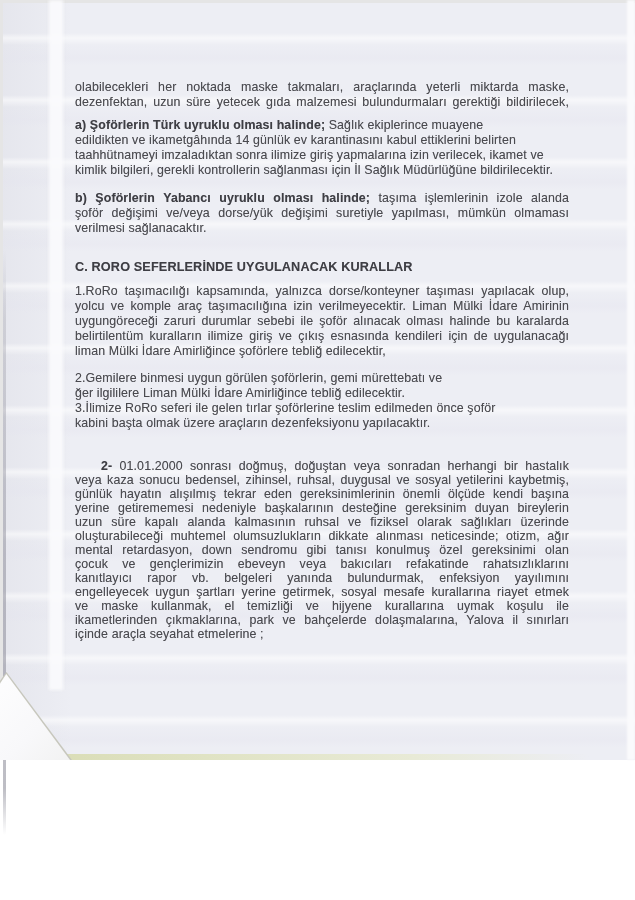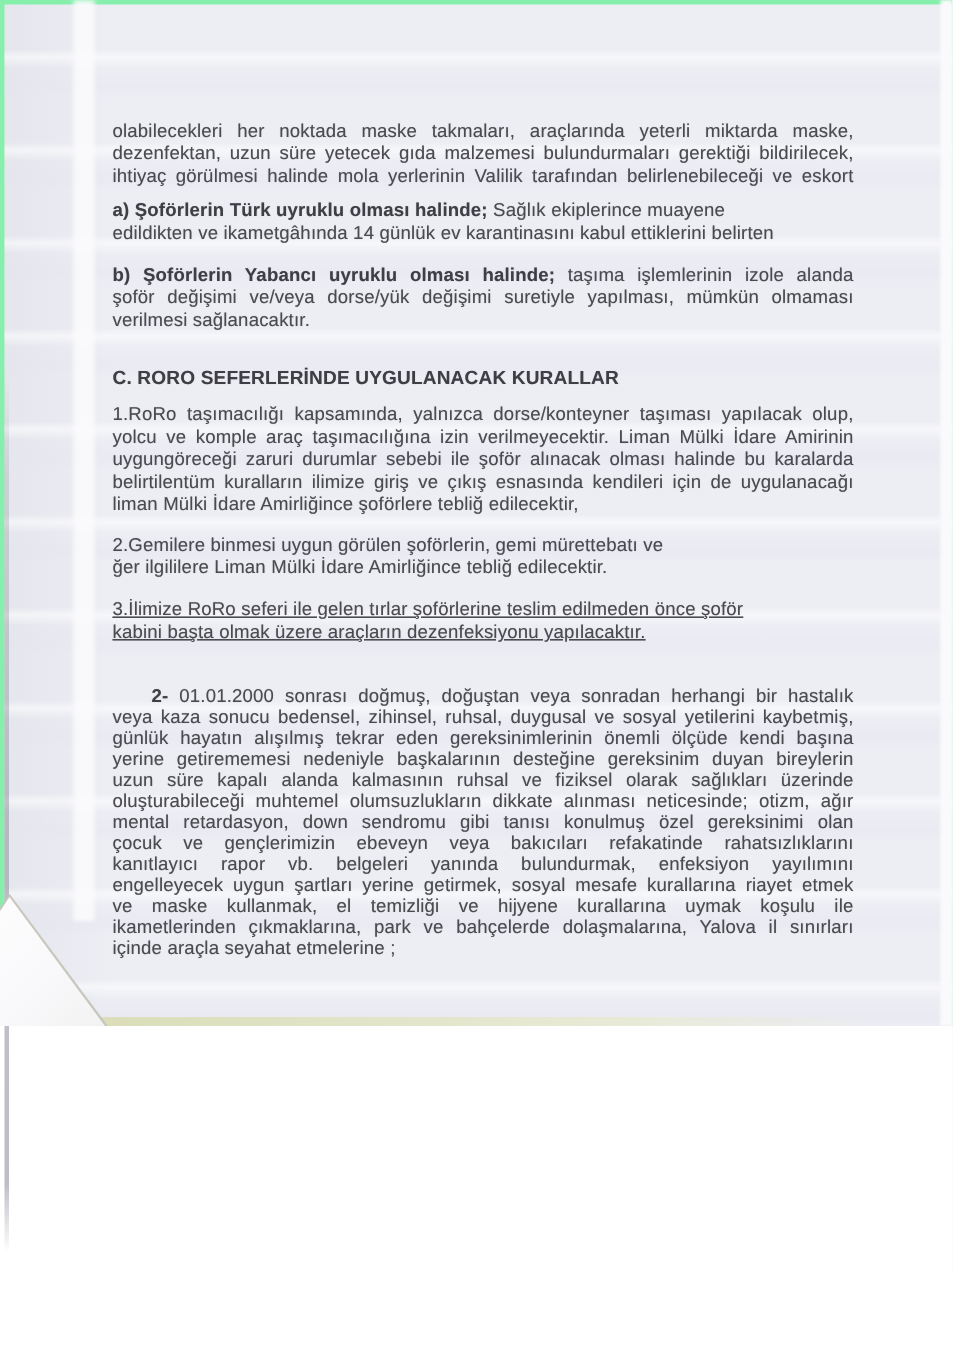--- a/index.html
+++ b/index.html
@@ -3,22 +3,22 @@
 <meta charset="utf-8">
 <style>
   html, body {
     margin: 0; padding: 0;
     width: 635px; height: 900px;
     background: #ffffff;
     overflow: hidden;
   }
   .stage {
     position: relative;
-    width: 635px; height: 684px;
-    background: #86efac;
+    width: 635px; height: 760px;
+    background: #e5e5e5;
     font-family: "Liberation Sans", sans-serif;
   }
   
   .page-scan {
     position: absolute;
     left: 3px; top: 3px; right: 0; bottom: 0;
     background: #edeef4;
   }
   
   .page-scan::before {
@@ -82,44 +82,45 @@
   .para { margin: 0; }
   .para b { color: #3e3e44; }
   .line { min-height: 1em; }
   .line.j { text-align: justify; text-align-last: justify; }
   .para-intro          { margin-top: 0; }
   .para-drivers-turkish{ margin-top: 8px; }
   .para-drivers-foreign{ margin-top: 13px; }
   .heading-roro        { margin-top: 24px; font-weight: bold; color: #3e3e44; font-size: 12.7px; }
   .para-roro-1         { margin-top: 9px; }
   .para-roro-2         { margin-top: 12px; }
-  .para-roro-3         { margin-top: 13px; text-decoration: underline; }
+  .para-roro-3         { margin-top: 0; }
   .para-special-needs  { margin-top: 28px; line-height: 14px; }
 </style>
 </head>
 <body>
 
 <div class="stage">
   <div class="page-scan"></div>
   <div class="strip-white-left"></div>
   <div class="strip-white-right"></div>
   <div class="edge-line-left"></div>
   <div class="under-surface-left"></div>
   <div class="under-surface-bottom"></div>
   <div class="fold-edge"></div>
   <div class="fold-face"></div>
   <div class="document-text">
       <div class="para para-intro">
         <div class="line j">olabilecekleri her noktada maske takmaları, araçlarında yeterli miktarda maske,</div>
         <div class="line j">dezenfektan, uzun süre yetecek gıda malzemesi bulundurmaları gerektiği bildirilecek,</div>
-        <div class="line j">ihtiyaç görülmesi halinde mola yerlerinin Valilik tarafından belirlenebileceği ve eskort</div>
       </div>
       <div class="para para-drivers-turkish">
         <div class="line"><b>a) Şoförlerin Türk uyruklu olması halinde;</b> Sağlık ekiplerince muayene</div>
         <div class="line">edildikten ve ikametgâhında 14 günlük ev karantinasını kabul ettiklerini belirten</div>
+        <div class="line">taahhütnameyi imzaladıktan sonra ilimize giriş yapmalarına izin verilecek, ikamet ve</div>
+        <div class="line">kimlik bilgileri, gerekli kontrollerin sağlanması için İl Sağlık Müdürlüğüne bildirilecektir.</div>
       </div>
       <div class="para para-drivers-foreign">
         <div class="line j"><b>b) Şoförlerin Yabancı uyruklu olması halinde;</b> taşıma işlemlerinin izole alanda</div>
         <div class="line j">şoför değişimi ve/veya dorse/yük değişimi suretiyle yapılması, mümkün olmaması</div>
         <div class="line">verilmesi sağlanacaktır.</div>
       </div>
       <div class="para heading-roro" style="font-weight: bold;">
         <div class="line">C. RORO SEFERLERİNDE UYGULANACAK KURALLAR</div>
       </div>
       <div class="para para-roro-1">

